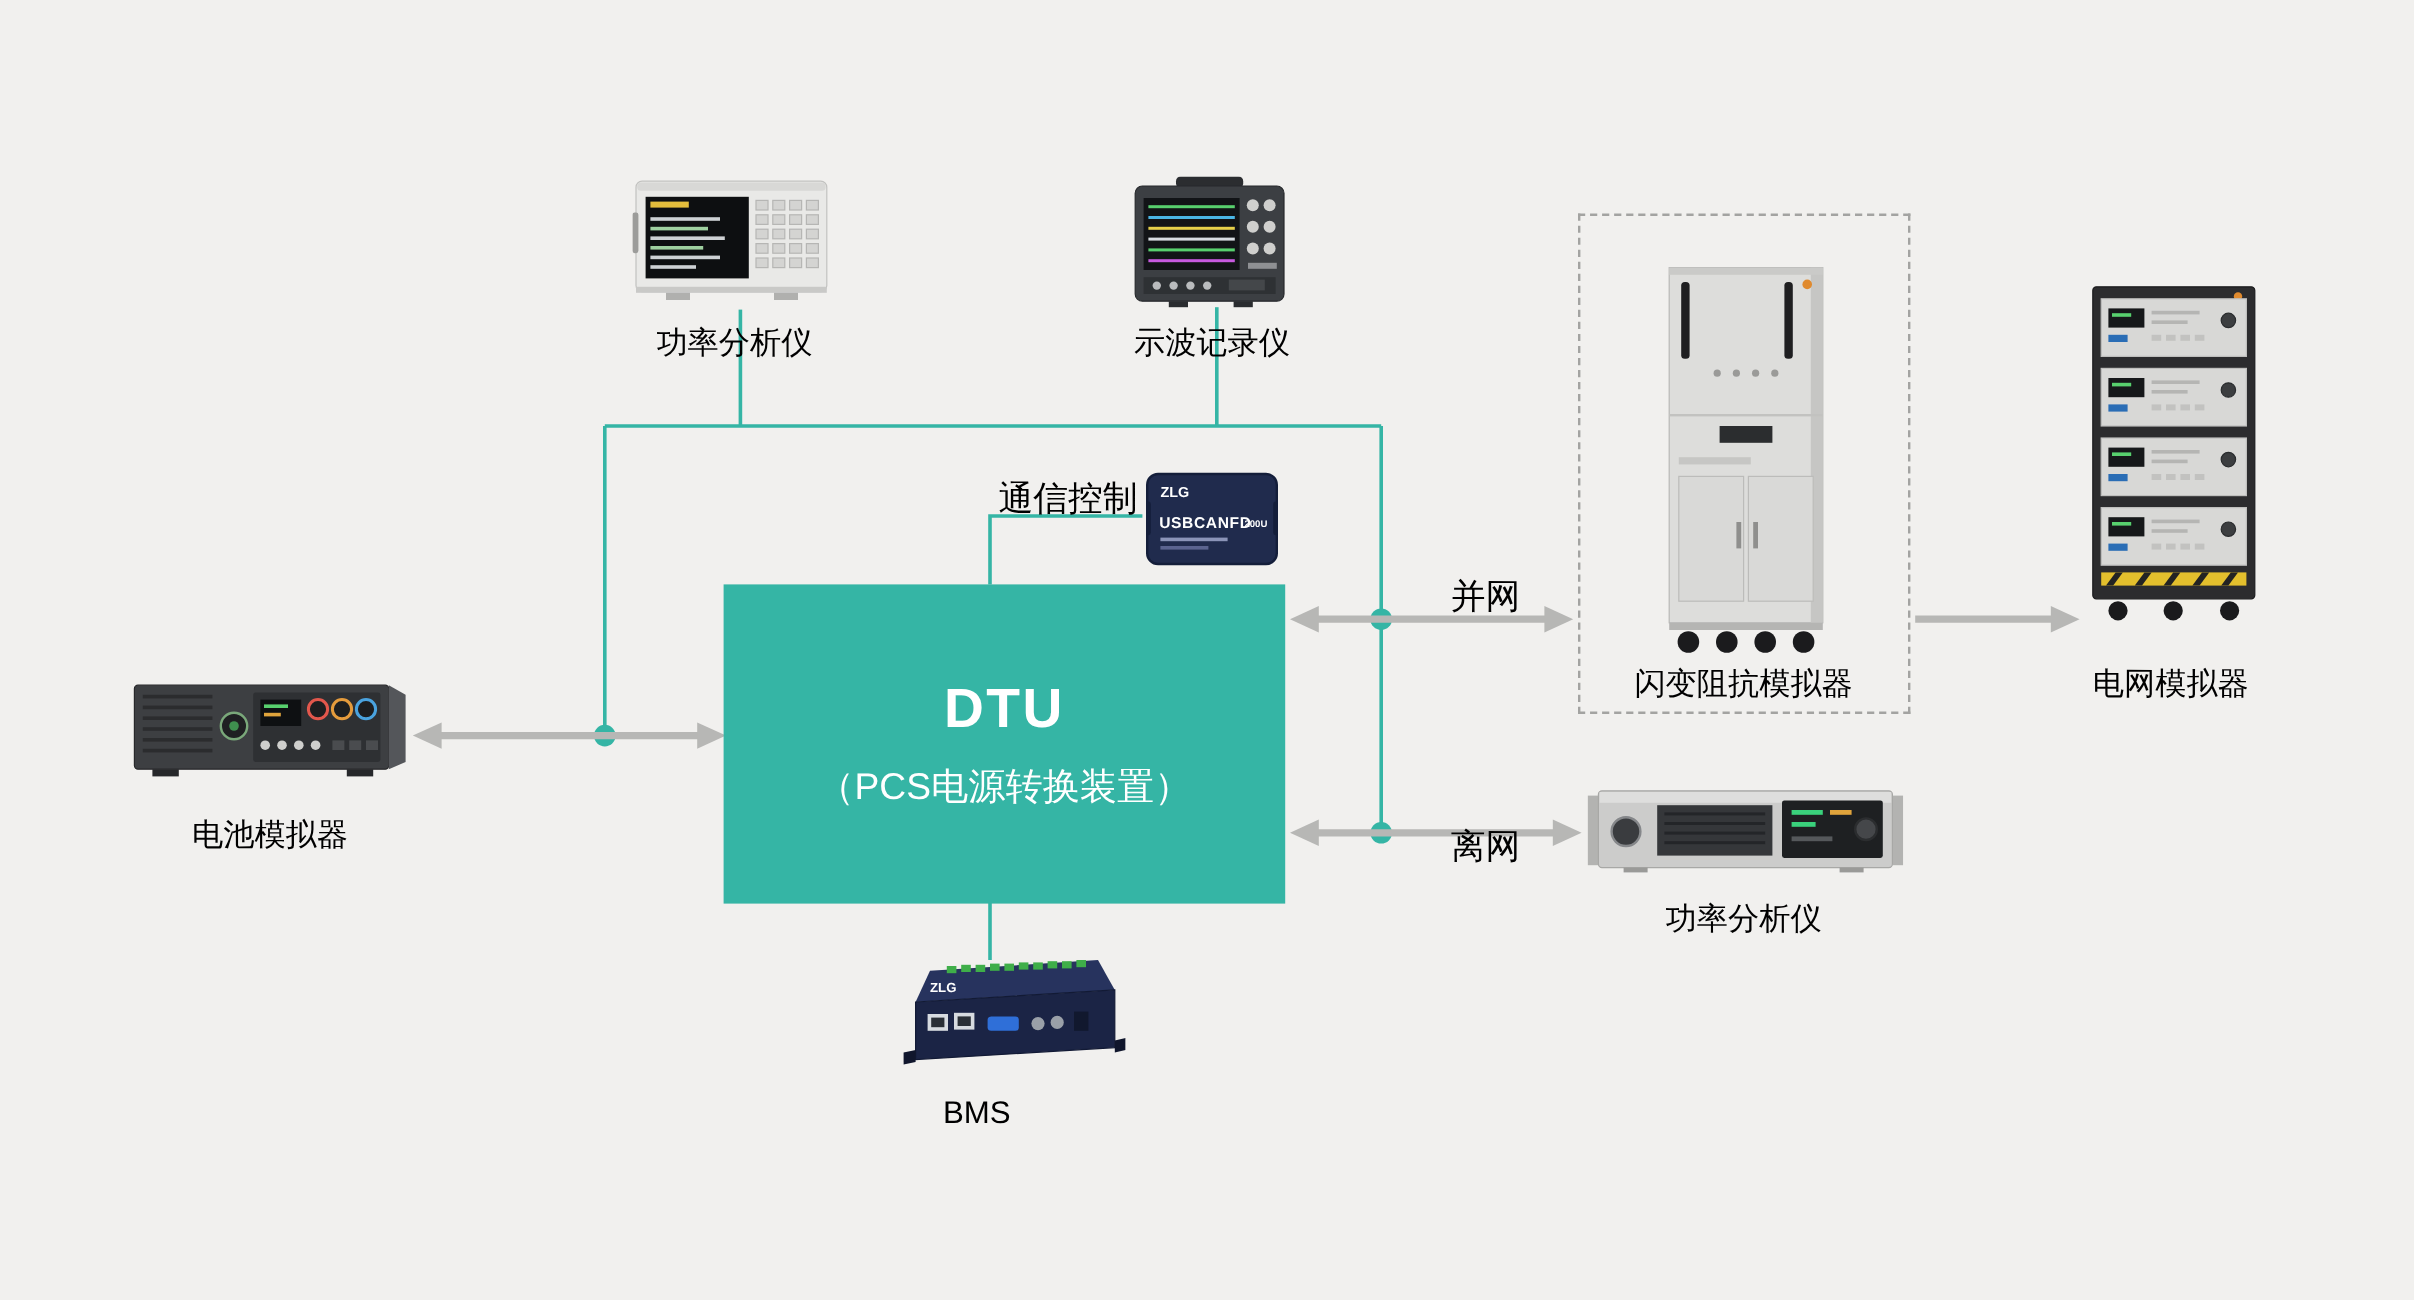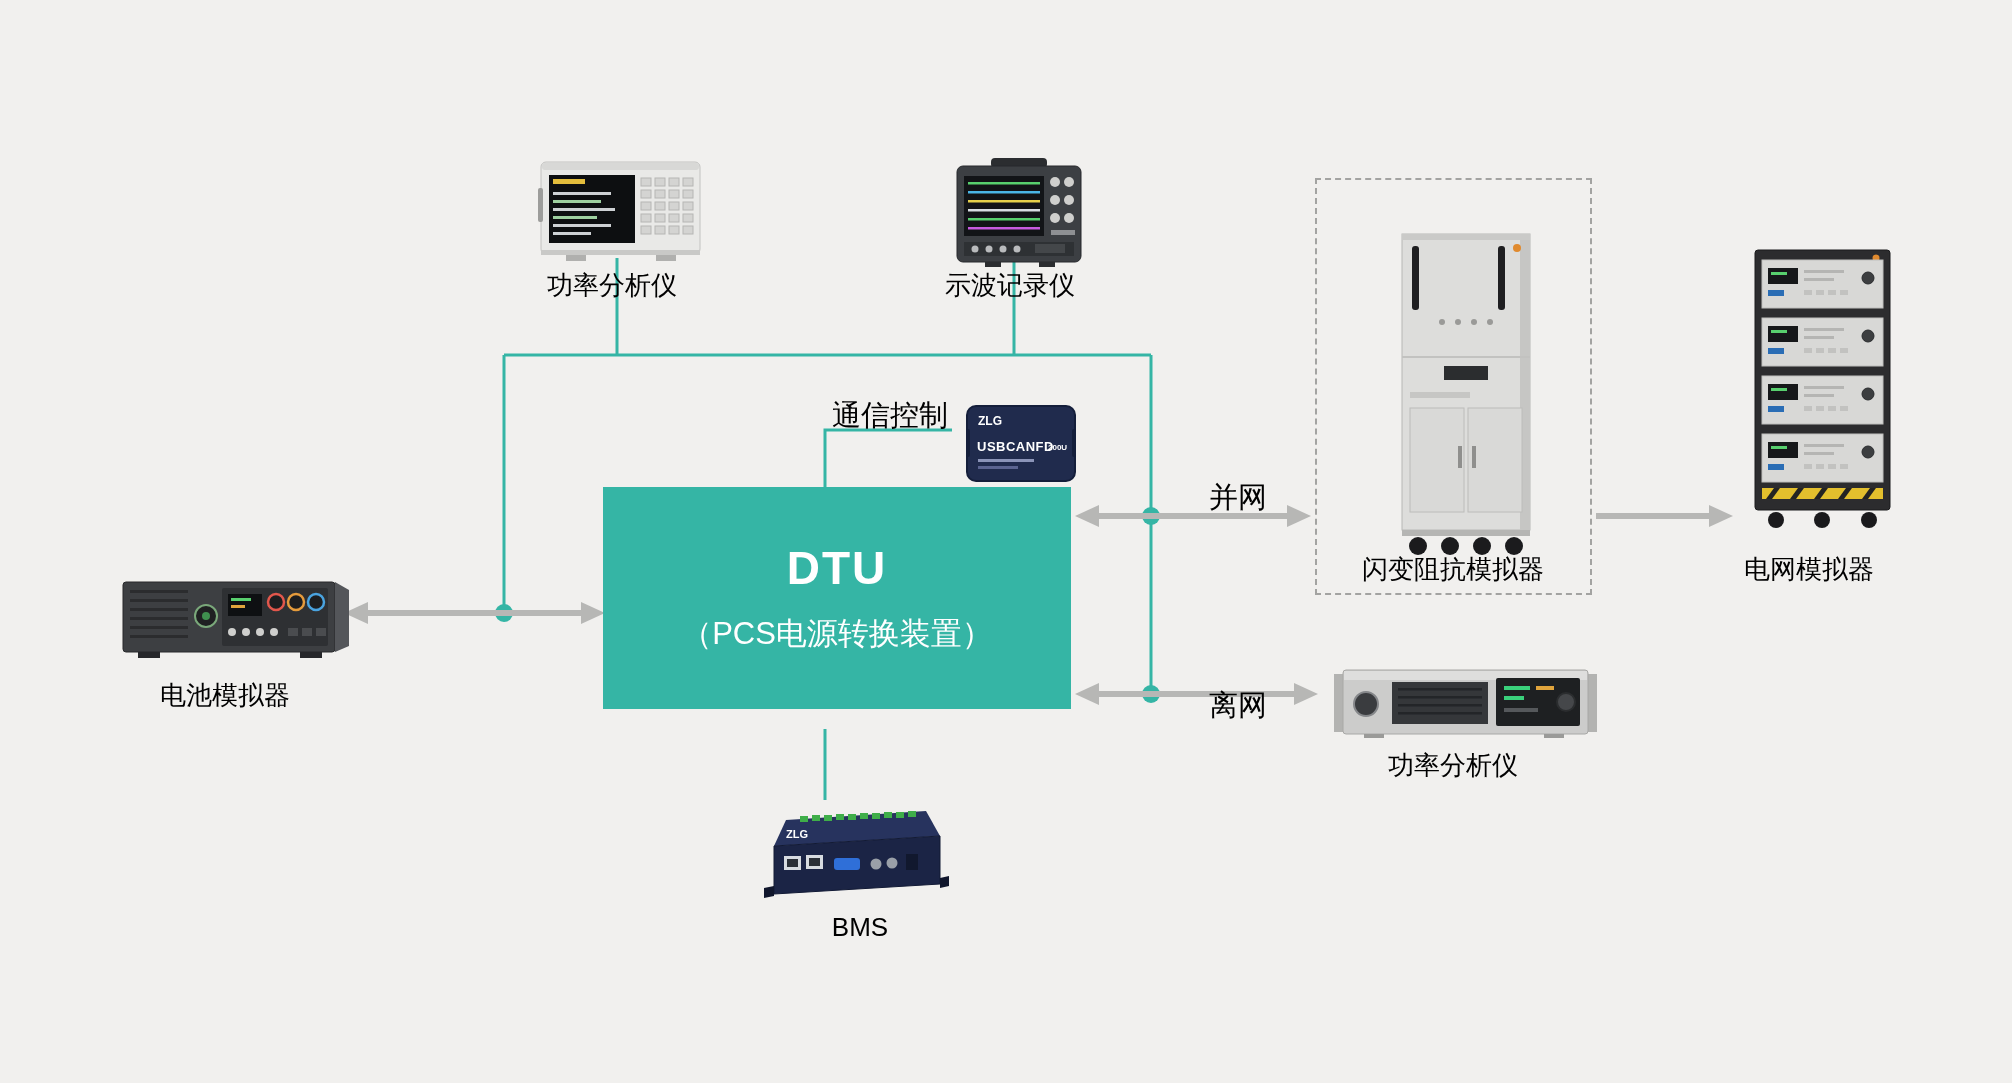--- a/index.html
+++ b/index.html
@@ -1,22 +1,22 @@
 <!DOCTYPE html>
 <html><head>
 <meta charset="utf-8">
 <style>
   * { box-sizing: border-box; }
   body { margin: 0; background: #f1f0ee; font-family: "Liberation Sans", sans-serif; }
   .canvas { position: relative; width: 2012px; height: 1083px; background: #f1f0ee; overflow: hidden; }
   .wires { position: absolute; left: 0; top: 0; }
-  .dev { position: absolute; margin: 12px; }
+  .dev { position: absolute; margin: 1px; }
   .lbl { position: absolute; transform: translateX(-50%); font-size: 26px; color: #000000; white-space: nowrap; }
   .lbl.mid { font-size: 29px; }
-  .dtu { position: absolute; left: 603px; top: 487px; width: 468px; height: 222px; background: #35b5a5;
+  .dtu { position: absolute; left: 603px; top: 487px; width: 468px; height: 266px; background: #35b5a5;
          display: flex; flex-direction: column; align-items: center; justify-content: center; gap: 18px; color: #fff; }
   .dtu-title { font-size: 46px; font-weight: bold; letter-spacing: 2px; }
   .dtu-sub { font-size: 31px; }
   .dashed { position: absolute; left: 1315px; top: 178px; width: 277px; height: 417px; border: 2px dashed #a3a3a1; }
   .usb-brand { font: 700 12px "Liberation Sans", sans-serif; fill: #ffffff; }
   .usb-model { font: 700 13px "Liberation Sans", sans-serif; fill: #ffffff; letter-spacing: .5px; }
   .usb-series { font: 700 8px "Liberation Sans", sans-serif; fill: #ffffff; }
   .bms-brand { font: 700 11px "Liberation Sans", sans-serif; fill: #ffffff; }
 </style>
 </head>
@@ -325,18 +325,18 @@
       </g>
     </svg>
   </figure>
 
   <div class="lbl" style="left:612px; top:268px">功率分析仪</div>
   <div class="lbl" style="left:1010px; top:268px">示波记录仪</div>
   <div class="lbl mid" style="left:890px; top:396px">通信控制</div>
   <div class="lbl mid" style="left:1238px; top:478px">并网</div>
   <div class="lbl mid" style="left:1238px; top:686px">离网</div>
   <div class="lbl" style="left:225px; top:678px">电池模拟器</div>
-  <div class="lbl" style="left:860px; top:912px">BMS</div>
+  <div class="lbl" style="left:814px; top:912px">BMS</div>
   <div class="lbl" style="left:1453px; top:748px">功率分析仪</div>
   <div class="lbl" style="left:1453px; top:552px">闪变阻抗模拟器</div>
   <div class="lbl" style="left:1809px; top:552px">电网模拟器</div>
 
 </div>
 
 </body></html>

